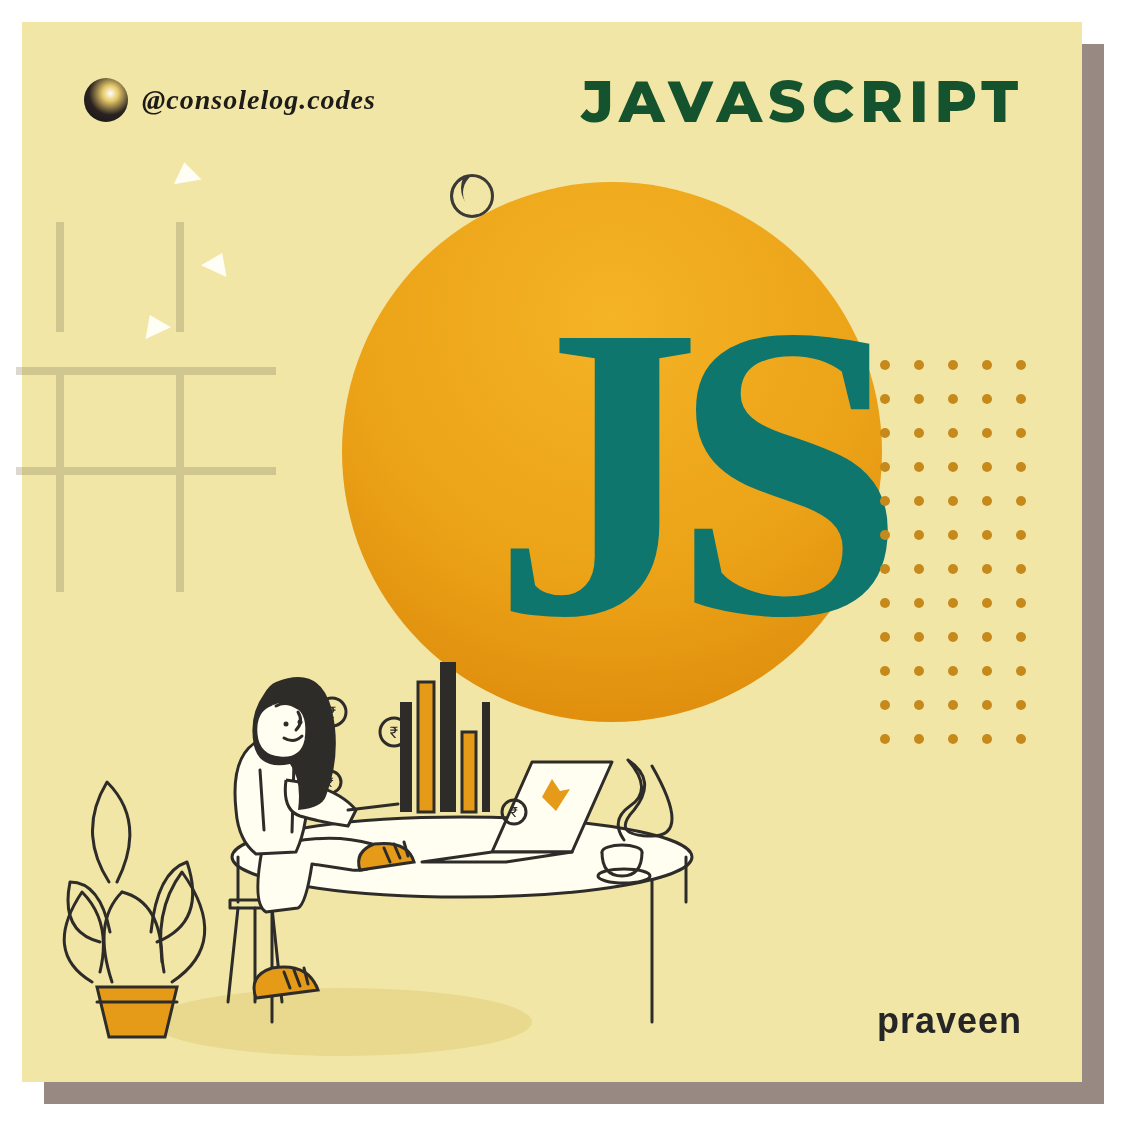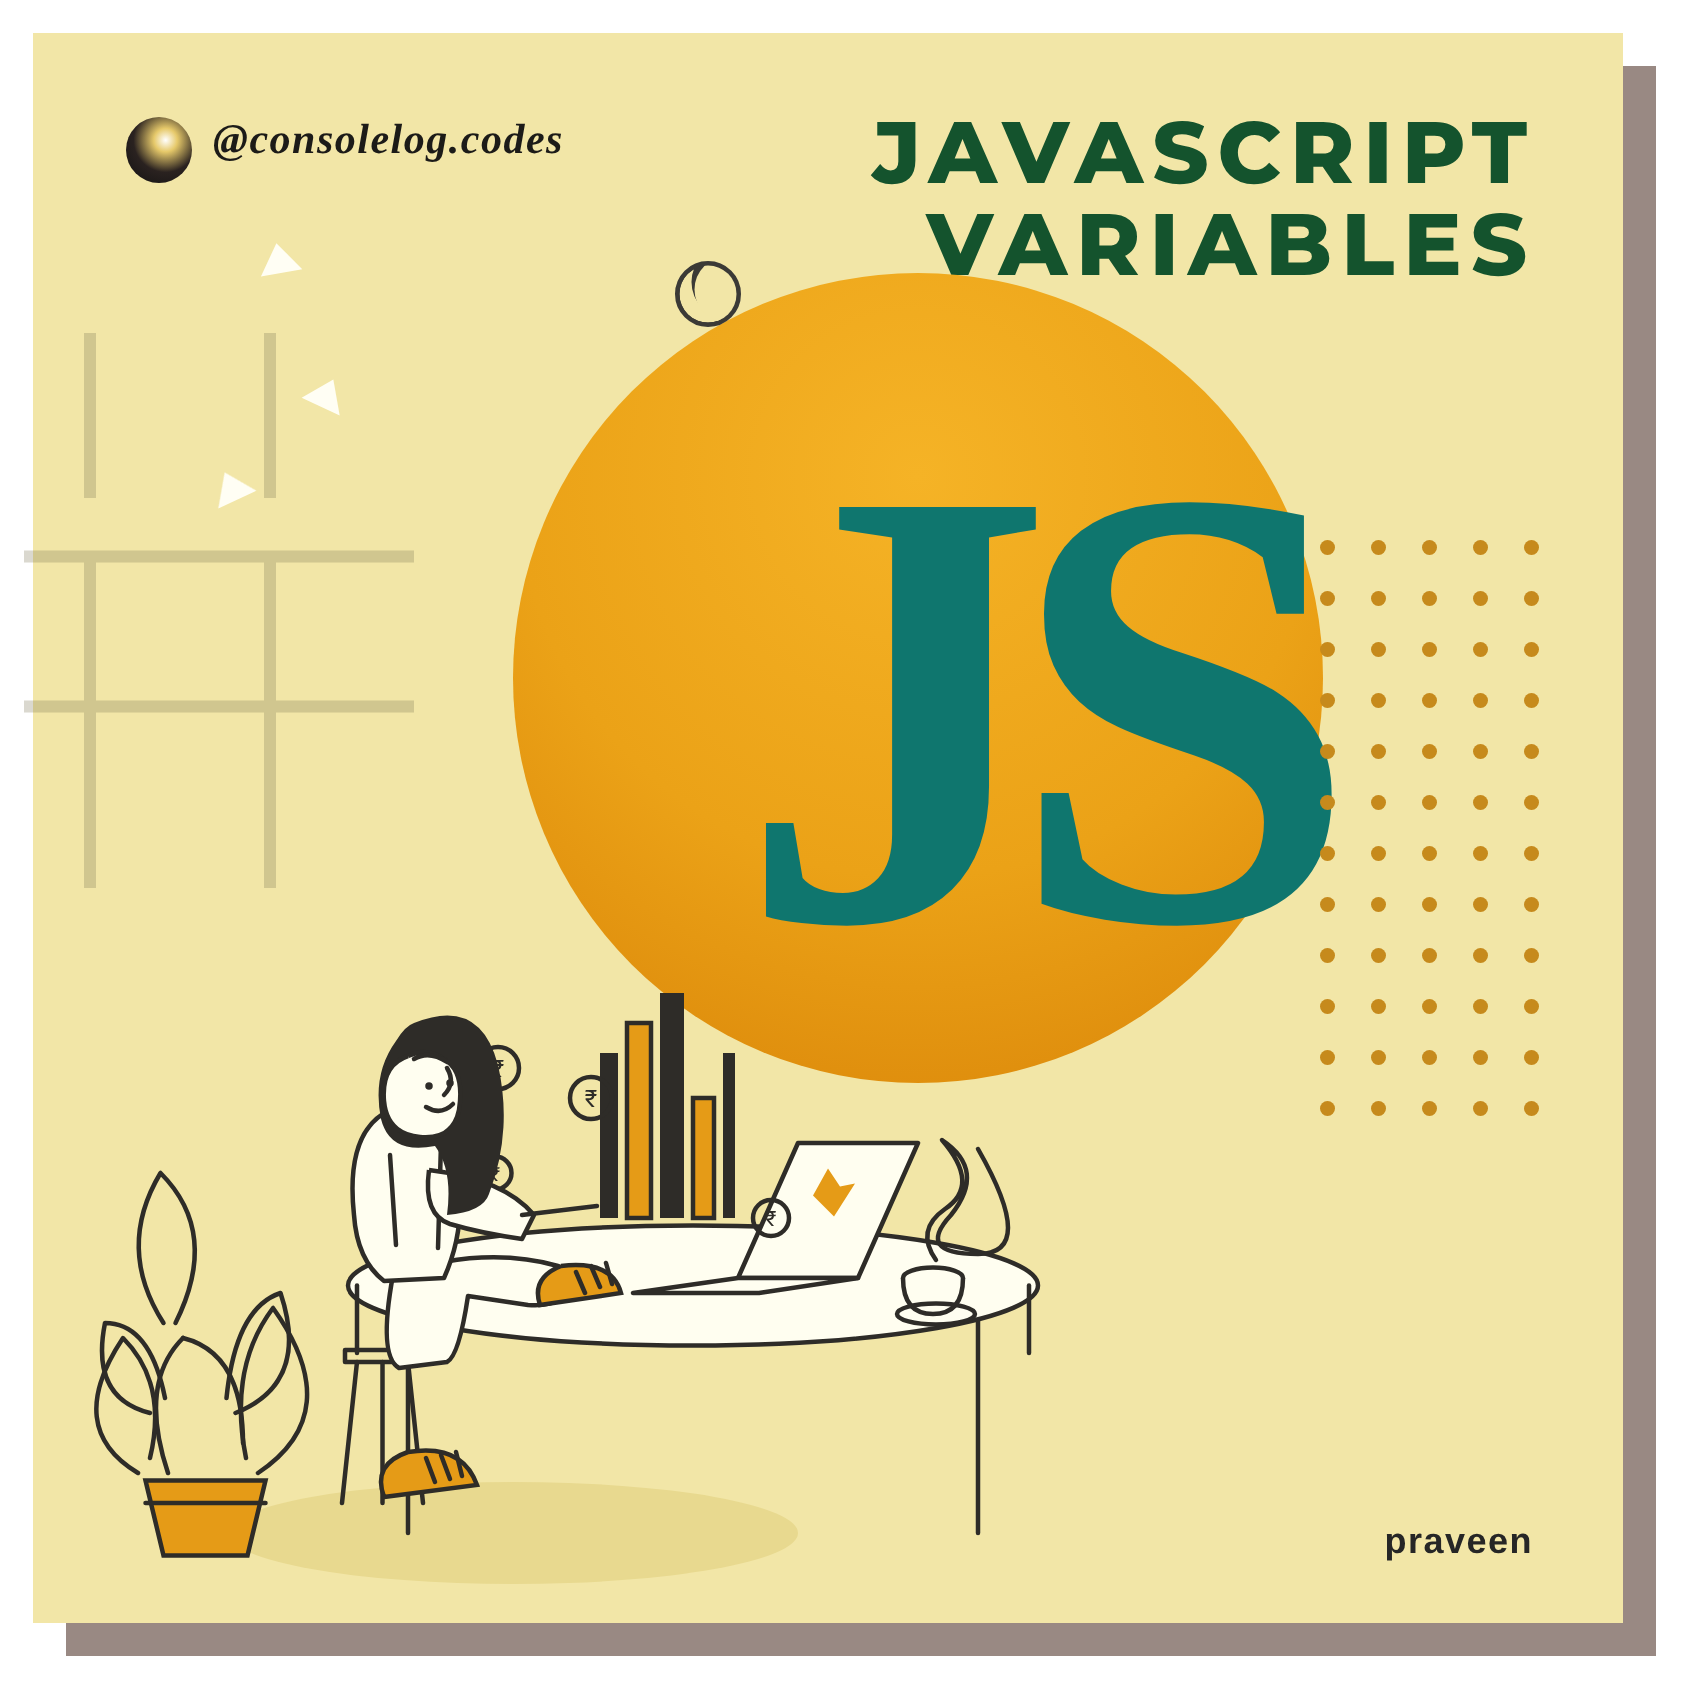--- a/index.html
+++ b/index.html
@@ -18,21 +18,21 @@
     width: 1060px;
     height: 1060px;
     background: #f2e6a7;
     box-shadow: 22px 22px 0 rgba(70, 40, 30, 0.55);
   }
   .handle {
     position: absolute;
     left: 62px;
     top: 56px;
     display: flex;
-    align-items: flex-start;
+    align-items: center;
     gap: 14px;
   }
   .handle .dot {
     width: 44px; height: 44px; border-radius: 50%;
     background: radial-gradient(circle at 60% 35%, #fff 0%, #e6c96a 20%, #2a2220 55%, #111 100%);
   }
   .handle span {
     font-family: "Comic Sans MS", "Segoe Script", cursive;
     font-weight: 700;
     font-size: 28px;
@@ -50,21 +50,21 @@
     font-size: 58px;
     line-height: 1.05;
     letter-spacing: 6px;
     color: #14532d;
   }
   .author {
     position: absolute;
     right: 60px;
     bottom: 40px;
     font-family: "Arial Black", sans-serif;
-    font-size: 24px;
+    font-size: 36px;
     font-weight: 900;
     color: #262626;
     letter-spacing: 1px;
   }
   
   .sun {
     position: absolute;
     left: 320px; top: 160px;
     width: 540px; height: 540px;
     border-radius: 50%;
@@ -146,21 +146,20 @@
 
 <div class="card">
 
   <div class="handle">
     <div class="dot"></div>
     <span>@consolelog.codes</span>
   </div>
 
   <div class="title">
     <div>JAVASCRIPT</div>
-    <div>VARIABLES</div>
   </div>
 
   <div class="lattice">
     <div class="v a"></div>
       <div class="v b"></div>
     <div class="v c"></div>
       <div class="v d"></div>
     <div class="h a"></div>
       <div class="h b"></div>
   </div>

